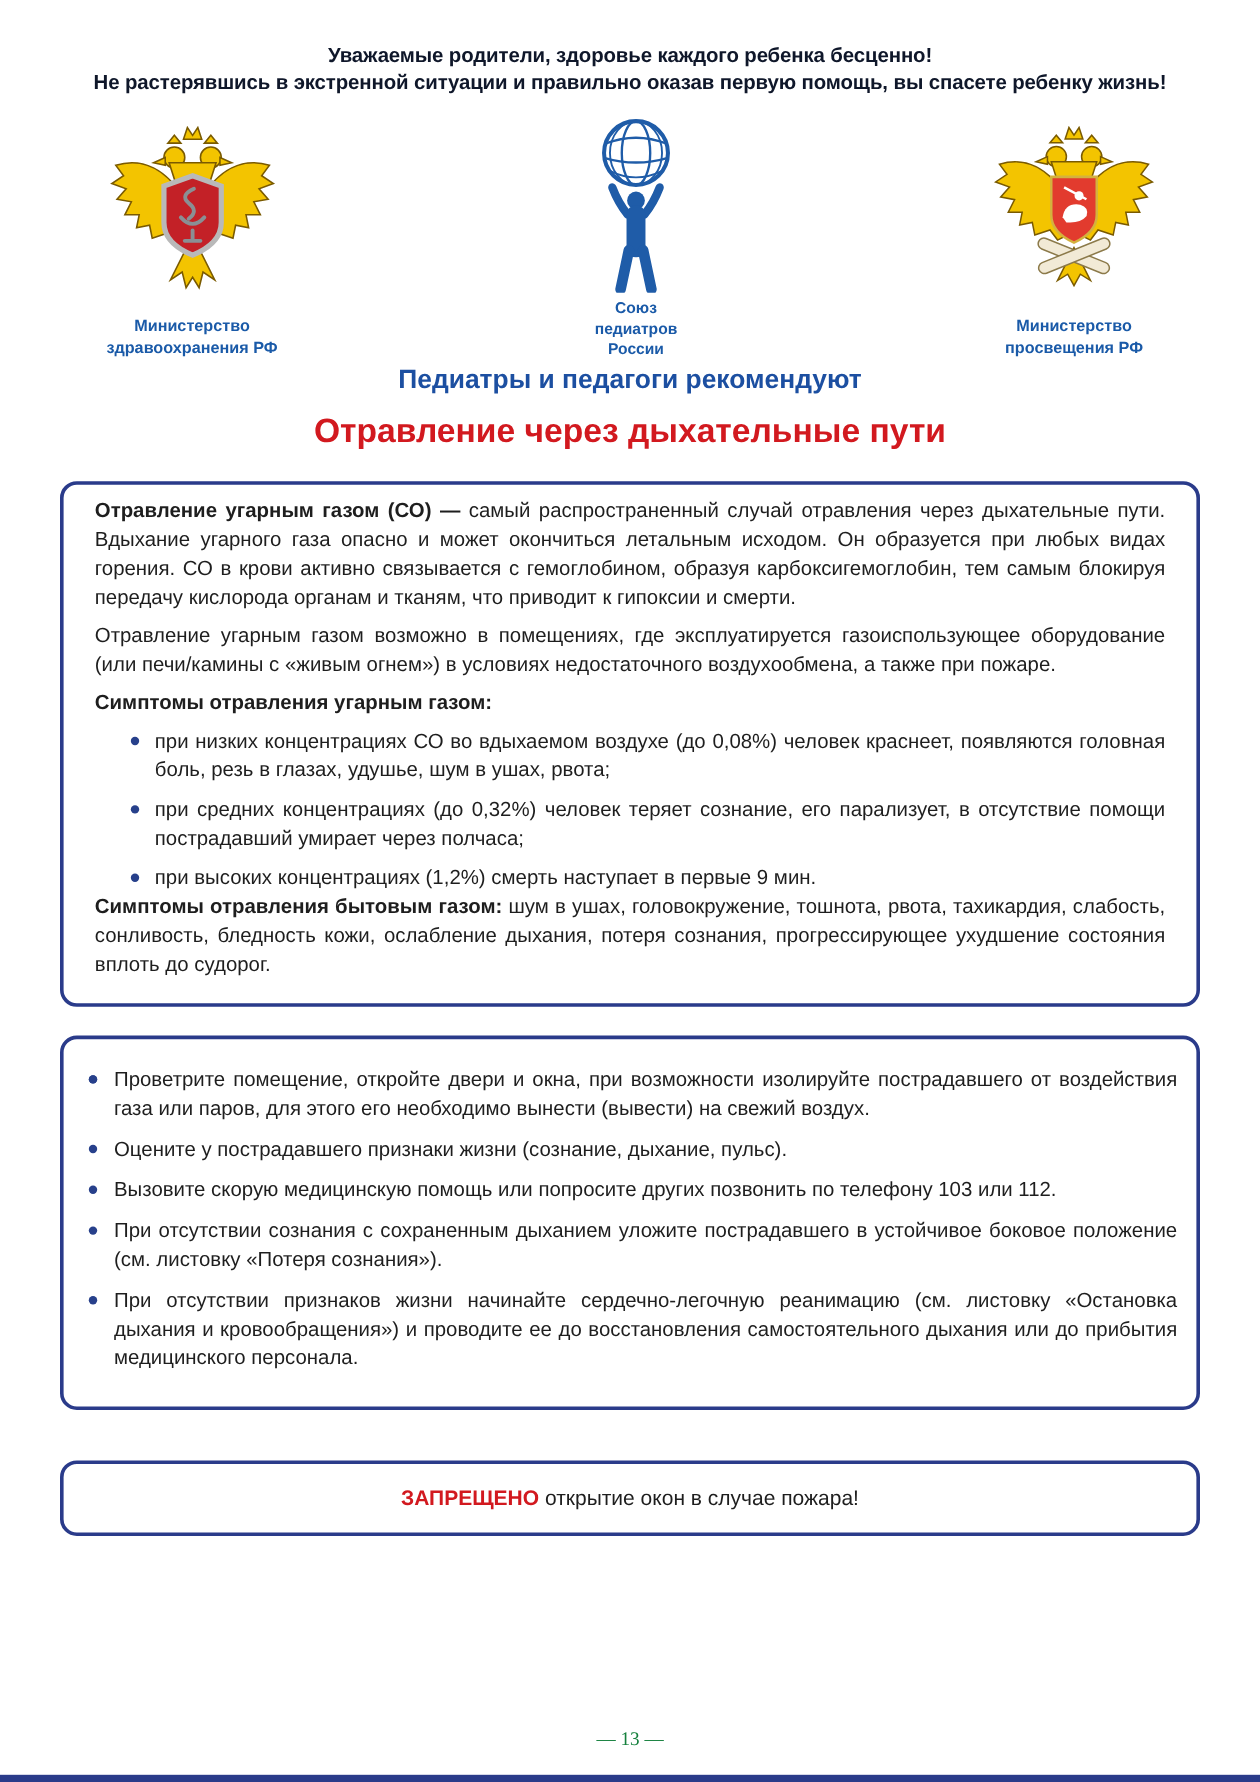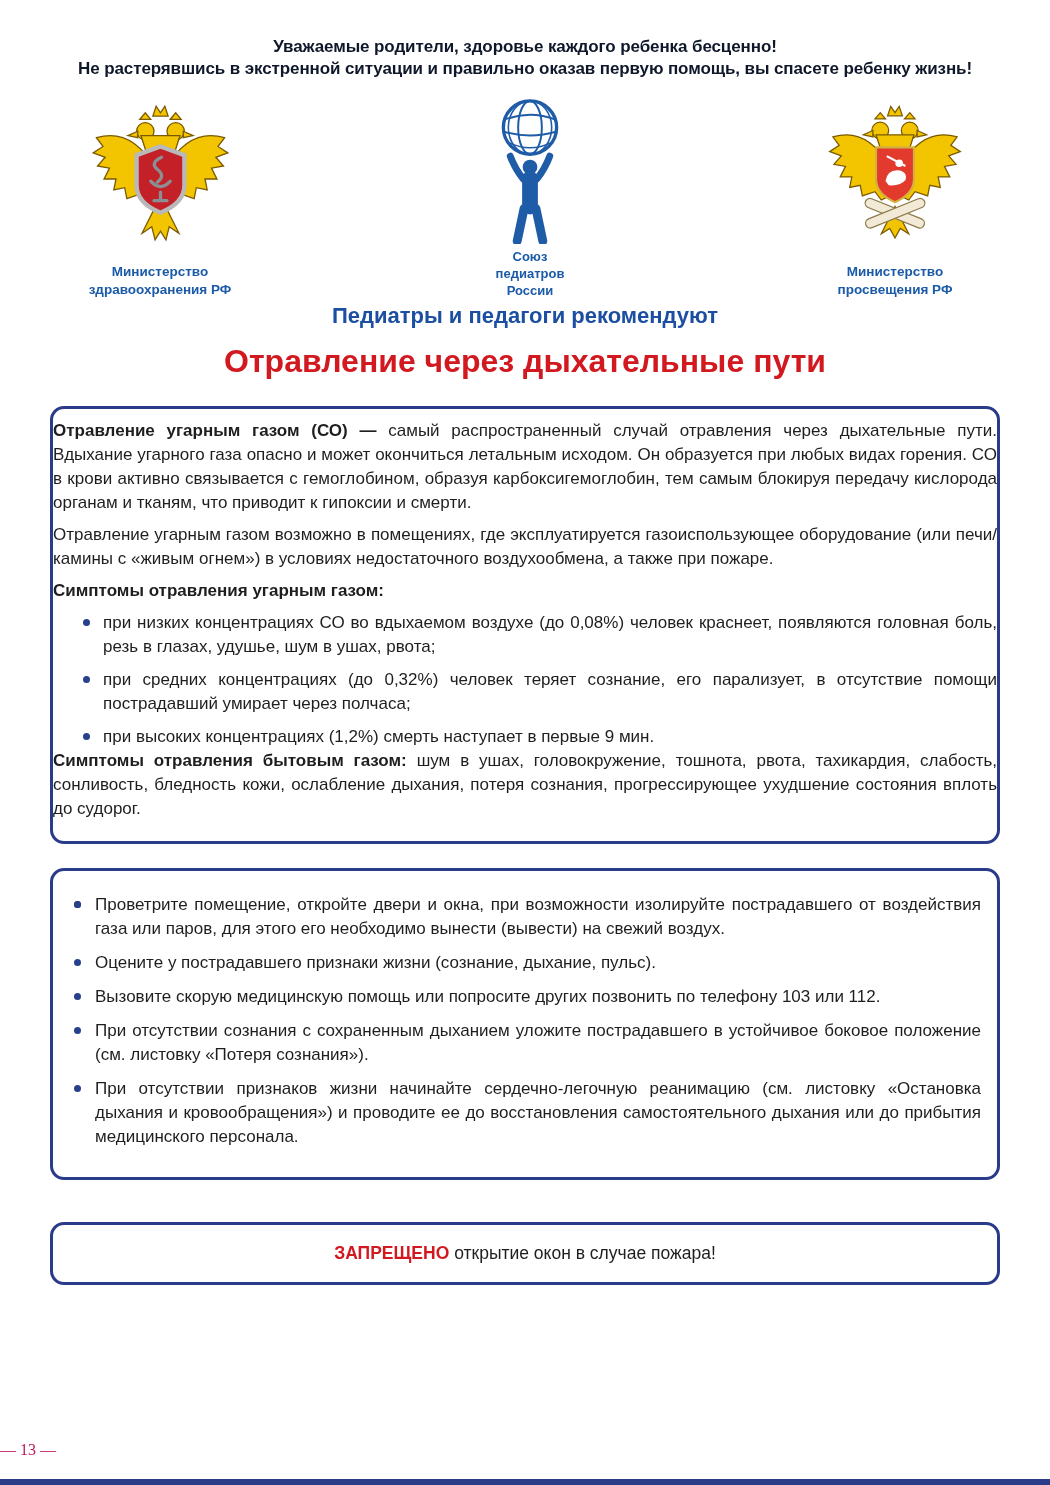--- a/index.html
+++ b/index.html
@@ -19,45 +19,45 @@
   .logo-block.left  { width:220px; }
   .logo-block.mid   { width:200px; }
   .logo-block.right { width:210px; }
   .logo-caption {
     margin-top:8px; text-align:center; color:#1a5aa8;
     font-weight:bold; font-size:13.5px; line-height:18px;
   }
   .logo-caption.mid-cap { margin-top:4px; font-size:13px; line-height:17px; }
 
   .recommend { margin-top:4px; text-align:center; color:#1c4fa1; font-weight:bold; font-size:22px; }
-  .doc-title { margin:14px 0 0; text-align:center; color:#d2191f; font-weight:bold; font-size:32px; }
+  .doc-title { margin:14px 0 0; text-align:center; color:#d2191f; font-weight:bold; font-size:28px; }
 
   .box { border:3px solid #2a3b8a; border-radius:14px; background:#ffffff; box-sizing:border-box; }
 
-  .info-box { margin-top:26px; padding:10px 0 12px; font-size:17px; line-height:24px; text-align:justify; }
+  .info-box { margin-top:26px; padding:10px 26px 12px; font-size:17px; line-height:24px; text-align:justify; }
   .info-box p { margin:0 0 8px; }
   .bold-head { font-weight:bold; }
 
   .blist { list-style:none; margin:0 0 8px; padding:0; }
   .blist li { position:relative; padding-left:28px; margin:0 0 9px; text-align:justify; }
   .blist li:last-child { margin-bottom:0; }
   .dot { position:absolute; left:8px; top:8px; width:7px; height:7px; background:#27408b; border-radius:50%; }
   .info-box .blist { padding-left:22px; margin-bottom:0; }
 
   .aid-box { margin-top:24px; padding:12px 16px 18px; font-size:17px; line-height:24px; }
   .aid-title { margin:4px 0 14px; text-align:center; font-weight:bold; font-size:21px; line-height:28px; color:#101010; }
   .aid-box .blist li { padding-left:26px; margin-bottom:10px; }
   .aid-box .dot { left:5px; }
 
   .forbidden-box { margin-top:42px; padding:18px 24px; text-align:center; font-size:17.5px; color:#1e1e1e; }
   .forbidden-label { color:#d2191f; font-weight:bold; }
 
   .page-number {
-    position:absolute; left:0; right:0; bottom:26px; text-align:left;
-    font-family:"Liberation Serif", serif; font-size:16px; color:#be185d;
+    position:absolute; left:0; right:0; bottom:26px; text-align:center;
+    font-family:"Liberation Serif", serif; font-size:16px; color:#15803d;
   }
   .bottom-bar { position:absolute; left:0; right:0; bottom:0; height:6px; background:#2a3b8a; }
 </style>
 </head>
 <body>
 
 <div class="page">
   <div class="content">
 
     <div class="header-warning">

